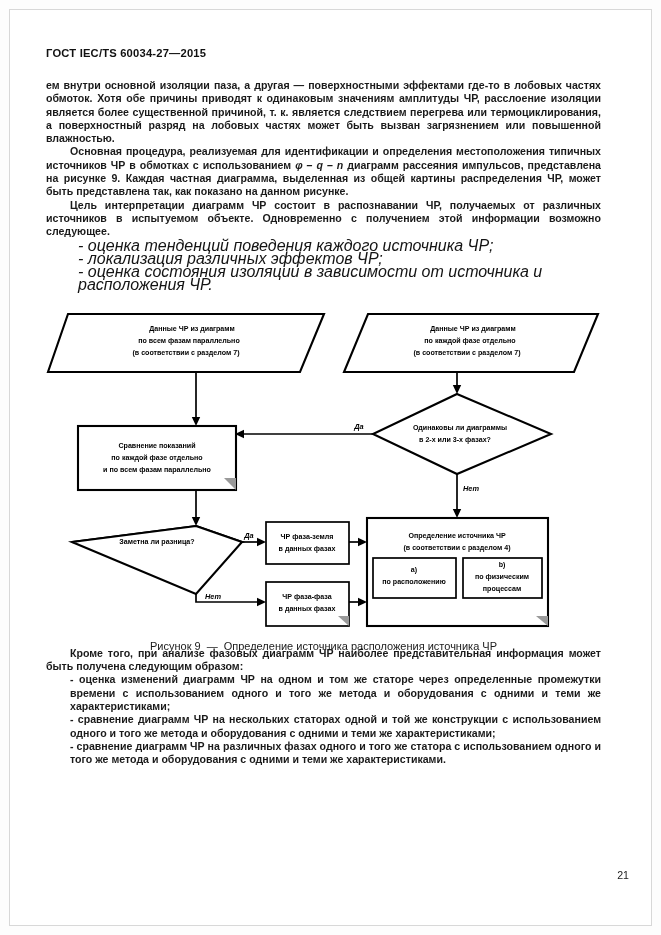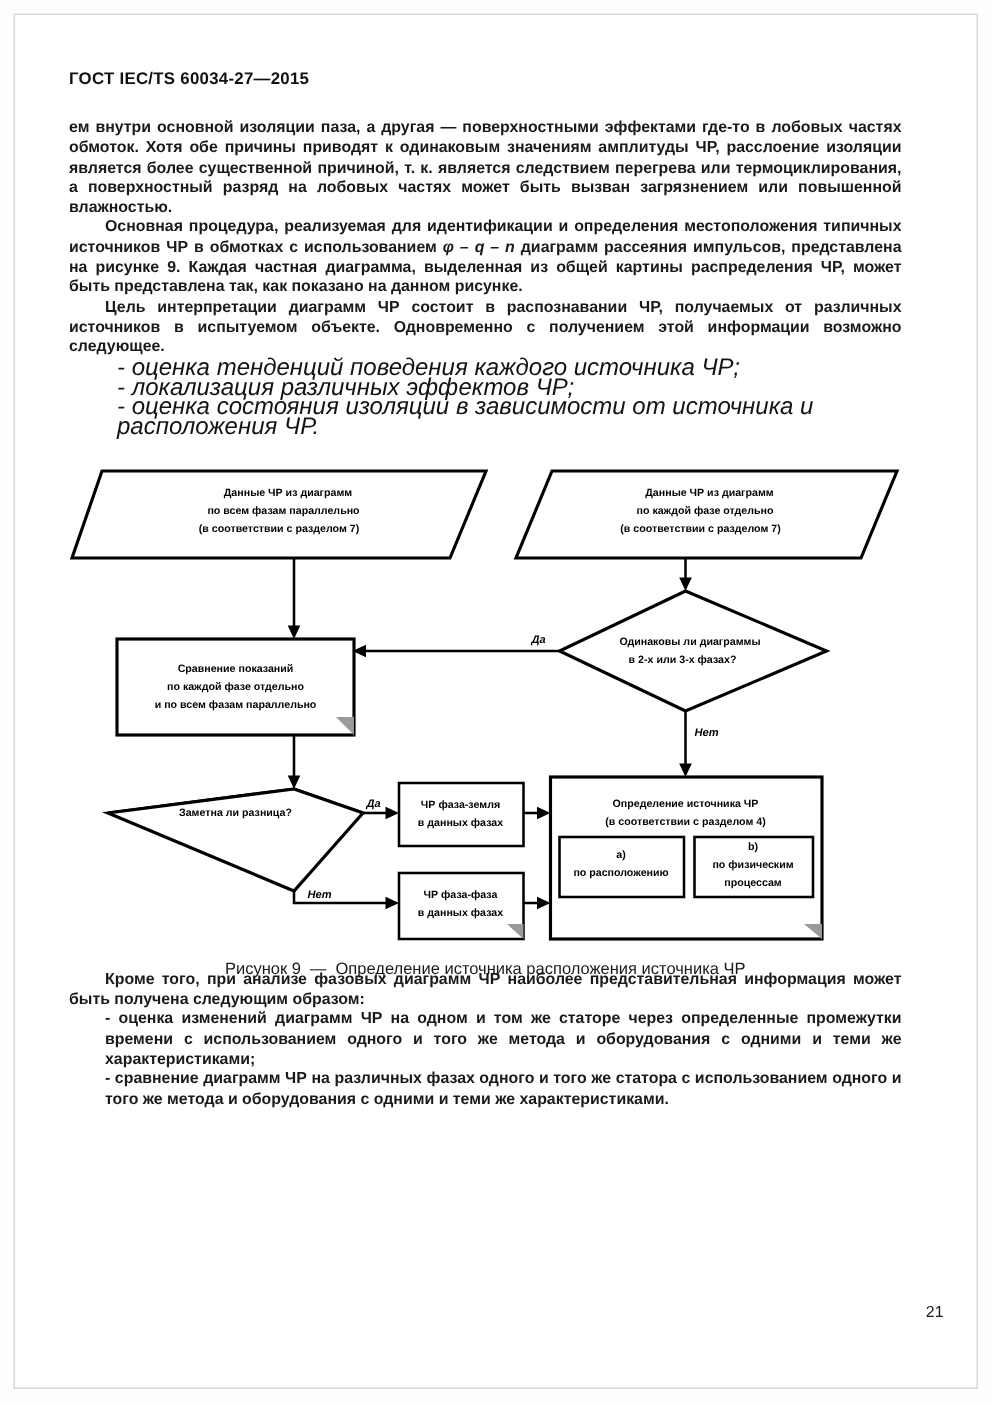--- a/index.html
+++ b/index.html
@@ -246,18 +246,19 @@
 
      <div class="figcap">
        <span>Рисунок 9</span><span class="dash">—</span><span>Определение источника расположения источника ЧР</span>
      </div>
    </div>
 
    <div class="gap-m"></div>
 
    <p class="para indent">Кроме того, при анализе фазовых диаграмм ЧР наиболее представительная информация может быть получена следующим образом:</p>
    <p class="para" style="padding-left:24px;text-indent:0;">- оценка изменений диаграмм ЧР на одном и том же статоре через определенные промежутки времени с использованием одного и того же метода и оборудования с одними и теми же характеристиками;</p>
+   <p class="para" style="padding-left:24px;text-indent:0;">- сравнение диаграмм ЧР на нескольких статорах одной и той же конструкции с использованием одного и того же метода и оборудования с одними и теми же характеристиками;</p>
    <p class="para" style="padding-left:24px;text-indent:0;">- сравнение диаграмм ЧР на различных фазах одного и того же статора с использованием одного и того же метода и оборудования с одними и теми же характеристиками.</p>
 
  </div>
 
  <div class="pageno">21</div>
 </div>
 
 </body></html>

